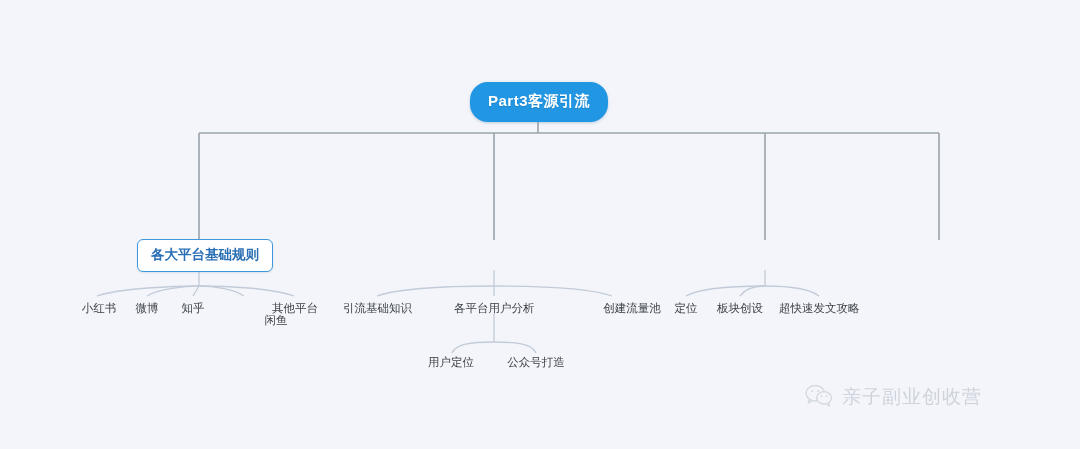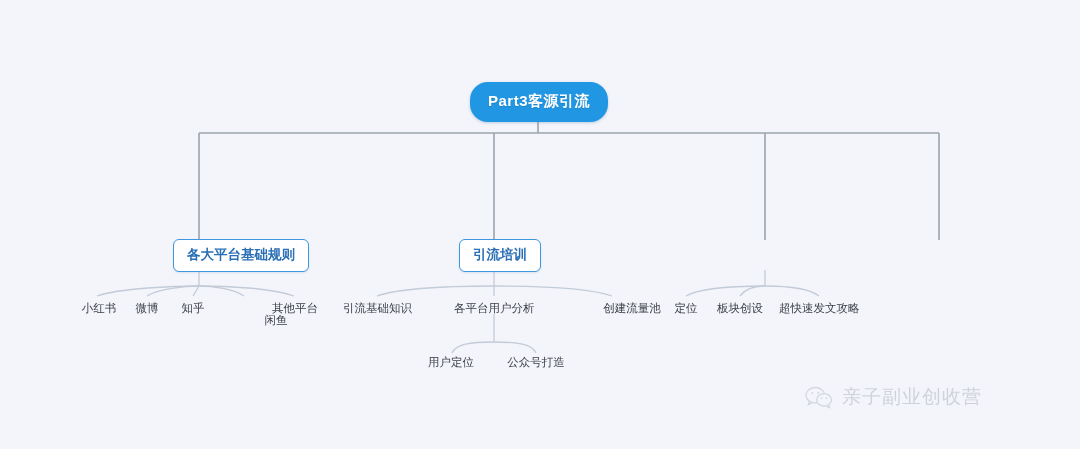--- a/index.html
+++ b/index.html
@@ -64,21 +64,21 @@
     font-size: 11.5px;
     font-weight: normal;
     padding: 1px 2px;
     background: transparent;
     border: none;
   }
   
   .watermark {
     position: absolute;
     display: flex;
-    align-items: flex-end;
+    align-items: flex-start;
     gap: 9px;
     opacity: 0.30;
     pointer-events: none;
   }
   .watermark-text {
     color: #7a8496;
     font-size: 19px;
     letter-spacing: 1px;
     font-family: "DejaVu Sans", "Liberation Sans", sans-serif;
   }
@@ -126,23 +126,22 @@
 
       <path d="M765,270 L765,286"></path>
       <path d="M765,286 C735,286 700,288 686,296"></path>
       <path d="M765,286 C755,286 745,289 740,296"></path>
       <path d="M765,286 C790,286 810,289 819,296"></path>
     </g>
   </svg>
 
   <div class="node node-root" style="left:470px; top:82px;border-radius:18px;">Part3客源引流</div>
 
-  <div class="node node-l2" style="left:137px; top:239px;margin-left:36px;">各大平台基础规则</div>
+  <div class="node node-l2" style="left:137px; top:239px;">各大平台基础规则</div>
 
-  <div class="node node-l2" style="left:459px; top:239px;">引流培训</div>
 
 
 
   <div class="node node-leaf" style="left:78px; top:300px; width:42px;">小红书</div>
   <div class="node node-leaf" style="left:130px; top:300px; width:34px;">微博</div>
   <div class="node node-leaf" style="left:176px; top:300px; width:34px;">知乎</div>
   <div class="node node-leaf" style="left:227px; top:312px; width:34px;margin-left:32px;">闲鱼</div>
   <div class="node node-leaf" style="left:270px; top:300px; width:48px;">其他平台</div>
 
   <div class="node node-leaf" style="left:341px; top:300px; width:72px;">引流基础知识</div>

